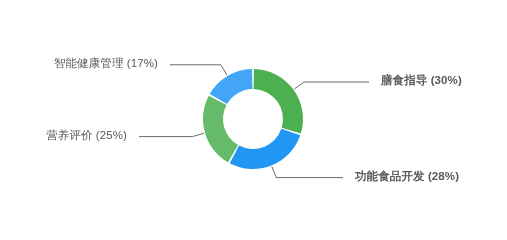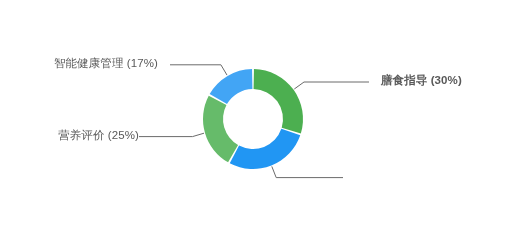--- a/index.html
+++ b/index.html
@@ -61,16 +61,17 @@
       <polyline points="271.8,166.4 276.2,177.6 343,177.6" stroke="#6b6b6b"></polyline>
       <polyline points="204.0,133.2 192.5,136.6 139,136.6" stroke="#6b6b6b"></polyline>
       <polyline points="227.0,75.1 220.9,64.8 170,64.8" stroke="#6b6b6b"></polyline>
     </g>
   </svg>
 
   <div class="pie-label anchor-end" style="top: 57.8px; color: rgb(89, 89, 89); left: 0px; width: 158px;">智能健康管理 (17%)</div>
 
   <div class="pie-label anchor-start" style="top: 75px; color: rgb(89, 89, 89); left: 381px;">膳食指导 (30%)</div>
 
-  <div class="pie-label anchor-end" style="top: 129.6px; color: rgb(89, 89, 89); left: 12px; width: 127px;">营养评价 (25%)</div>
+  <div class="pie-label anchor-end" style="top: 129.6px; color: rgb(89, 89, 89); left: 0px; width: 127px;">营养评价 (25%)</div>
 
+  <div class="pie-label anchor-start" style="top: 170.6px; color: rgb(89, 89, 89); left: 355px;">功能食品开发 (28%)</div>
 
 </div>
 
 </body></html>

